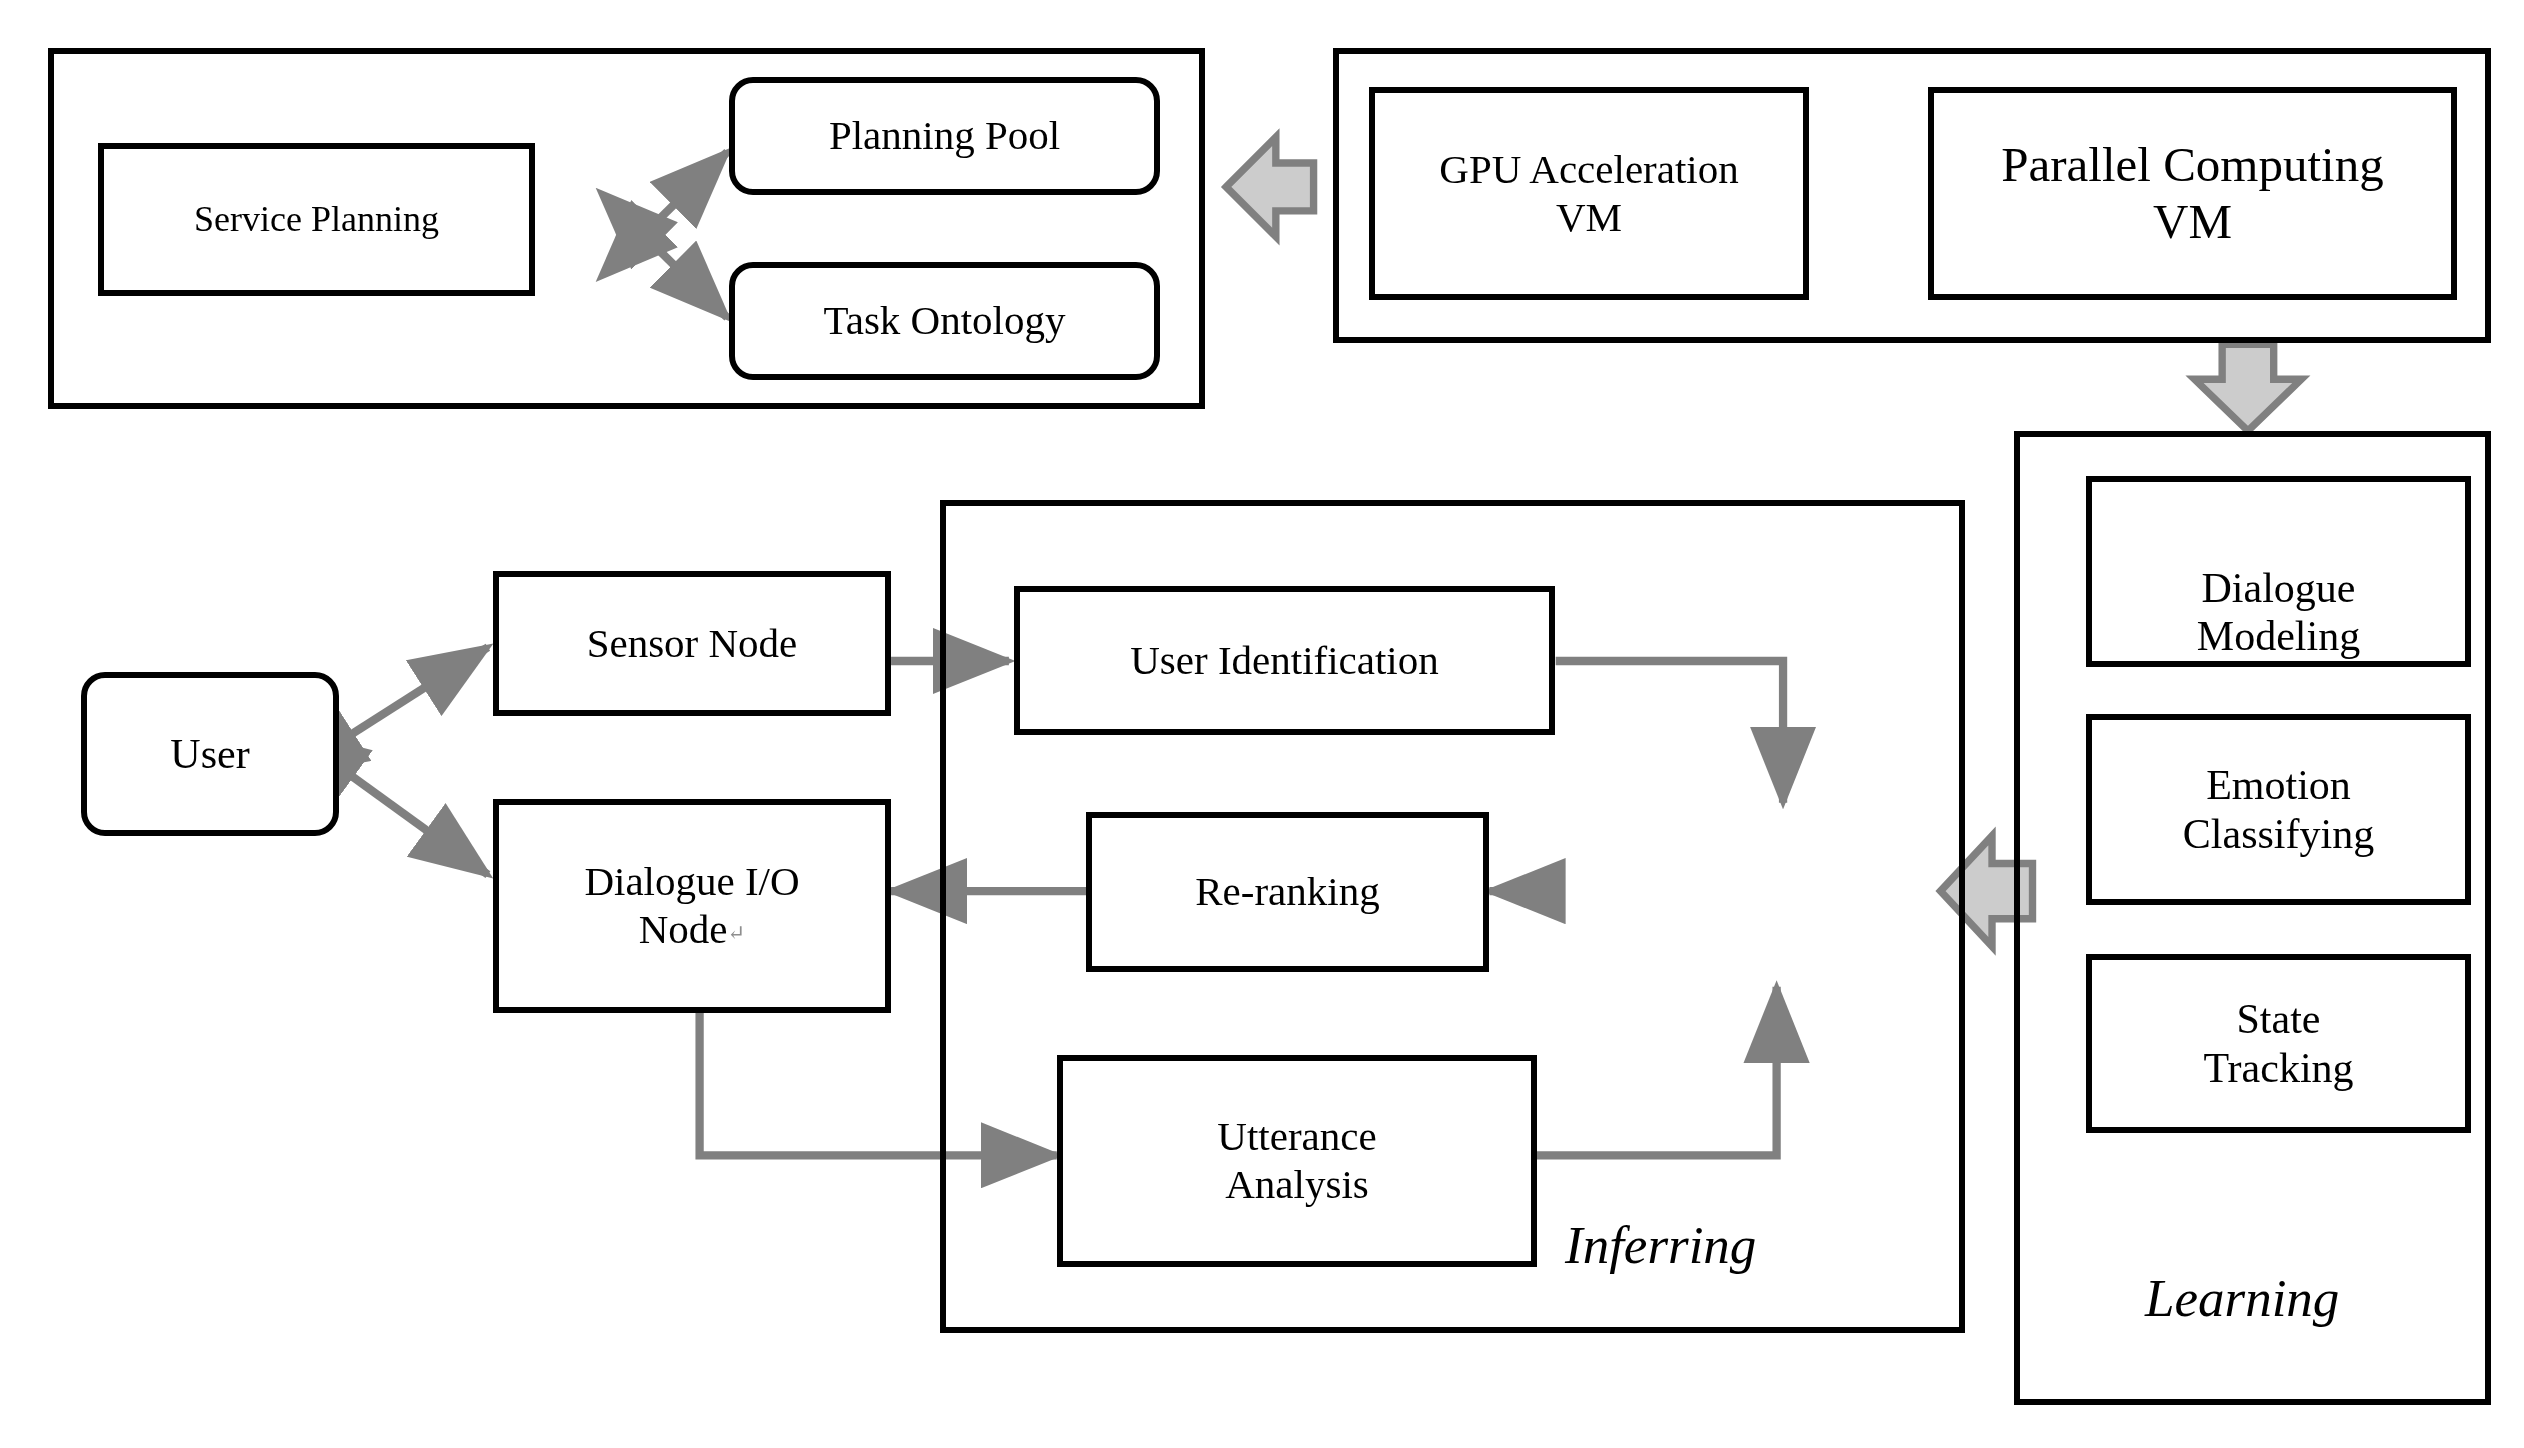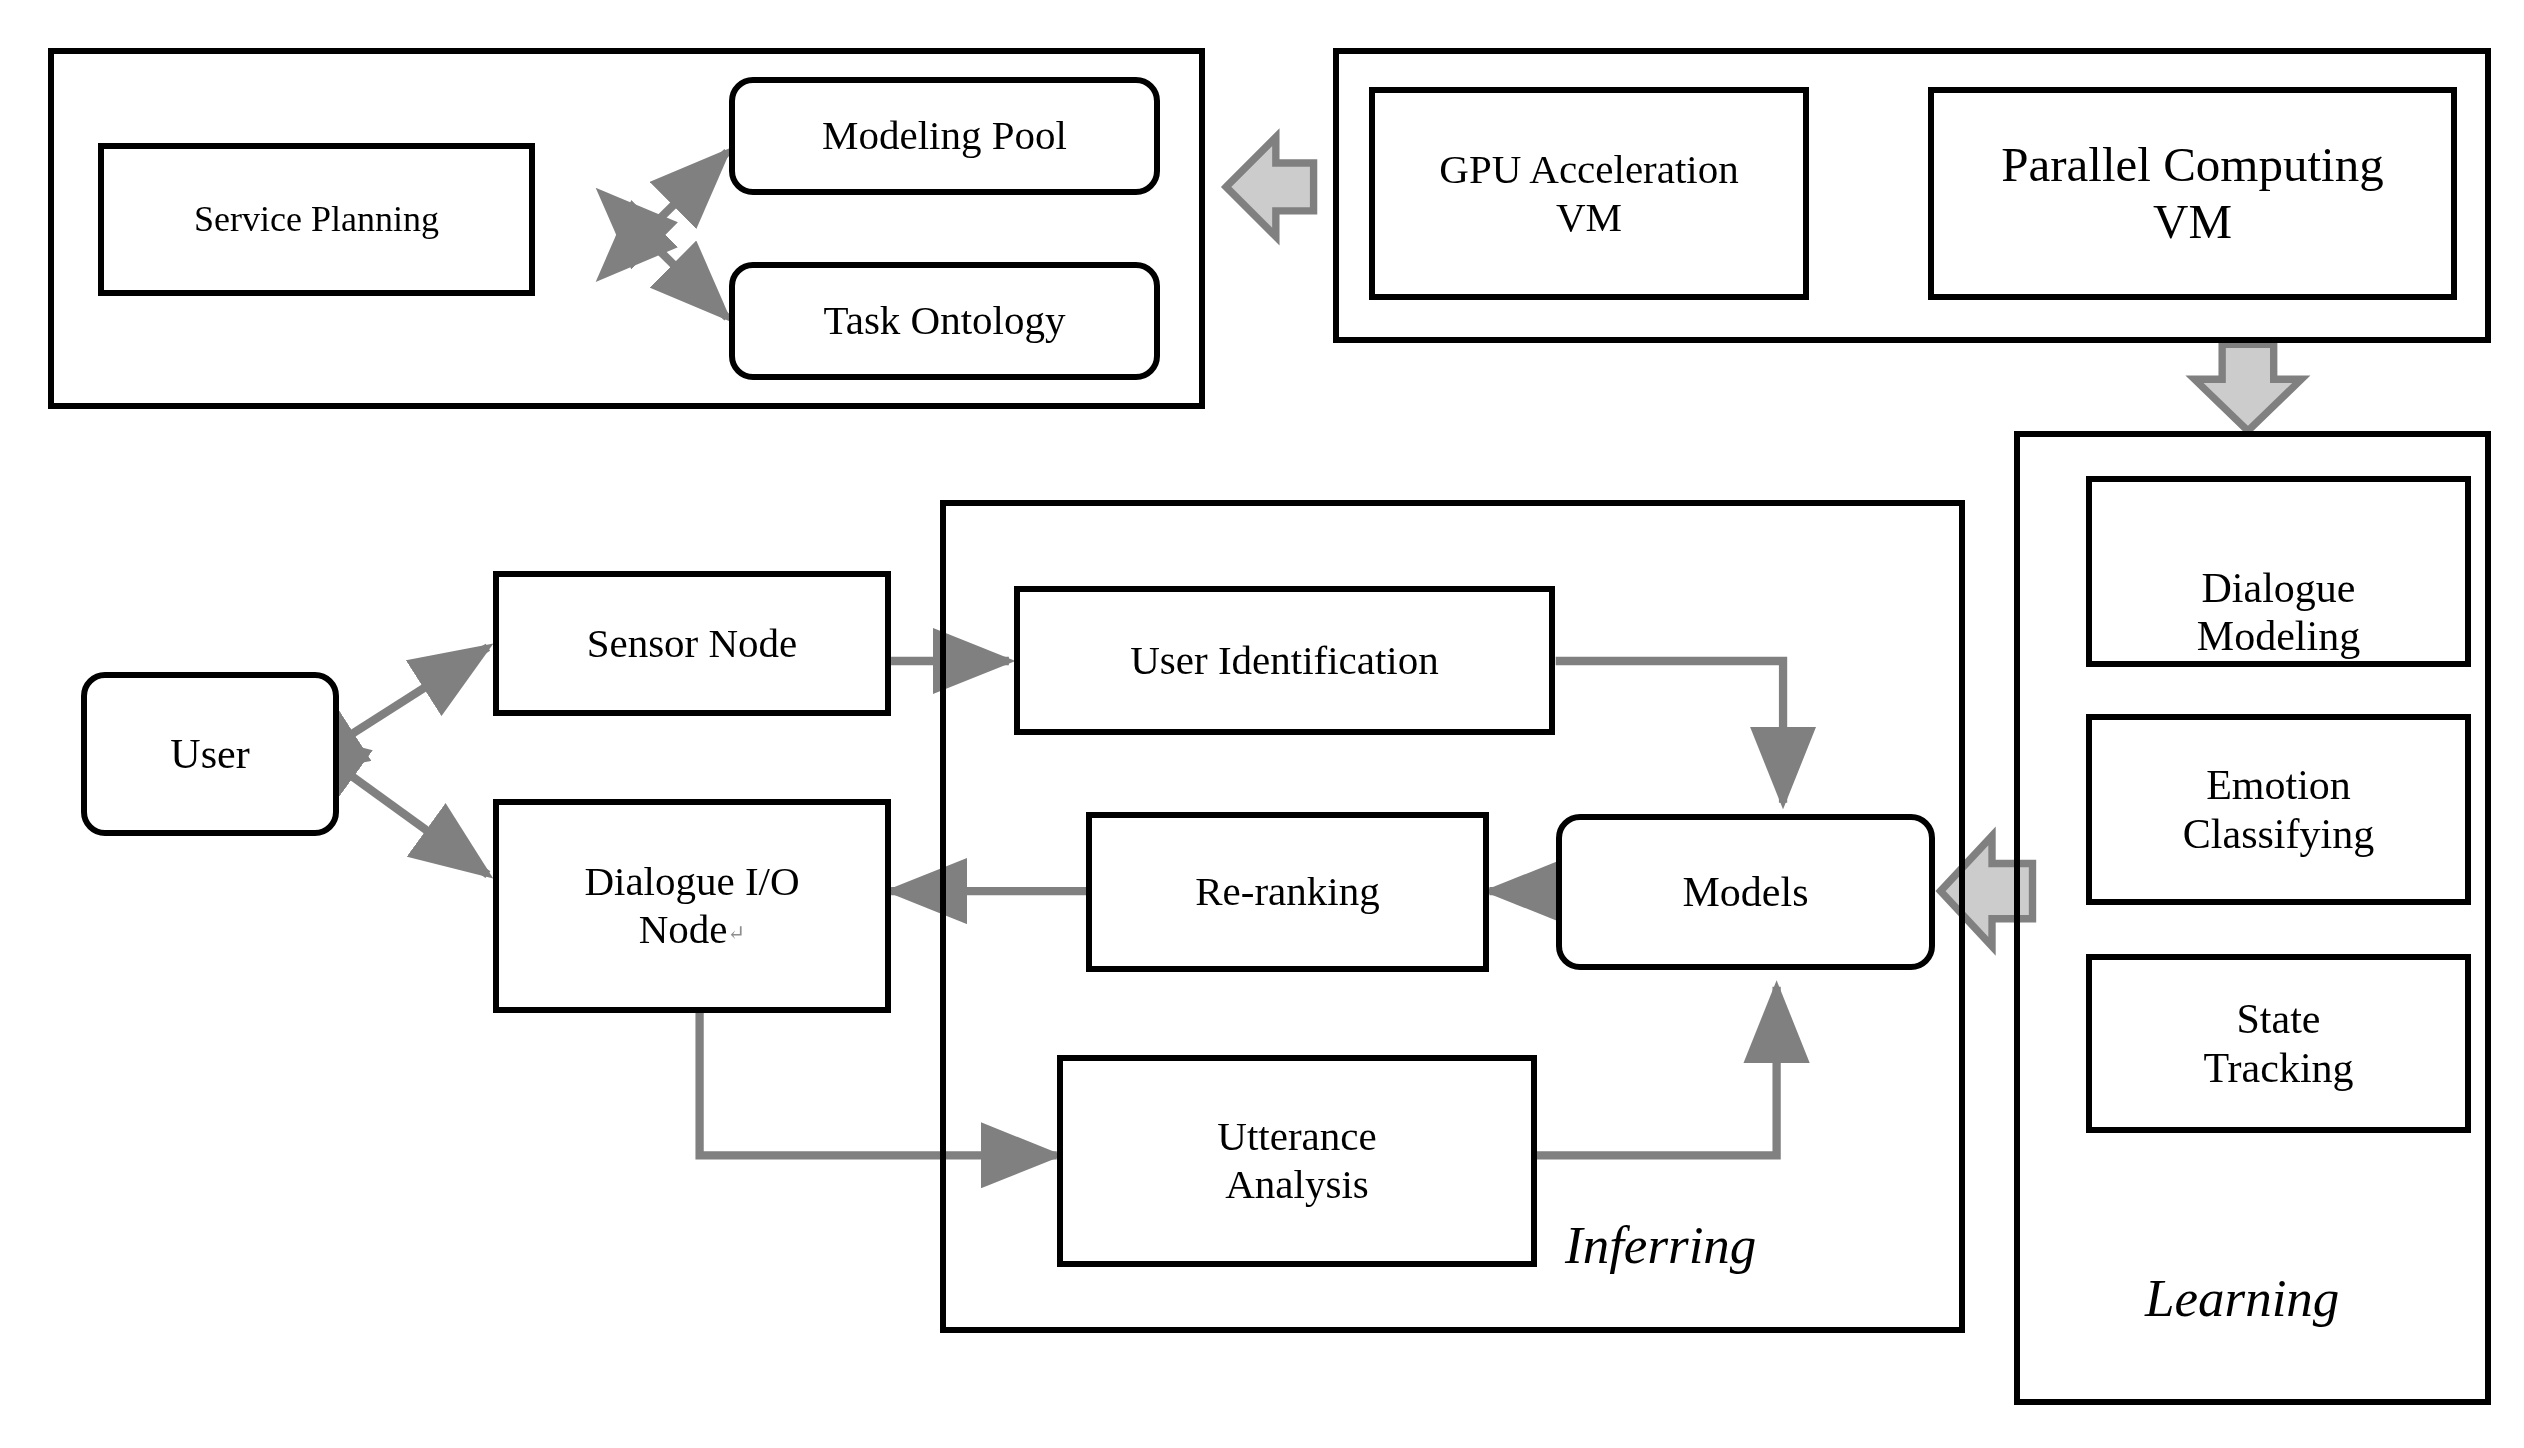--- a/index.html
+++ b/index.html
@@ -102,21 +102,21 @@
     <path d="M2108,968 L2164,908 L2164,938 L2208,938 L2208,998 L2164,998 L2164,1028 Z" fill="#cccccc" stroke="#808080" stroke-width="8" stroke-linejoin="miter"></path>
   </svg>
 
   <div class="panel" style="left:48px; top:48px; width:1157px; height:361px;"></div>
 
   <div class="nodebox" style="left:98px; top:143px; width:437px; height:153px; font-size:36px;">
     <span class="lbl">Service Planning</span>
   </div>
 
   <div class="nodebox rounded" style="left:729px; top:77px; width:431px; height:118px; font-size:41px;">
-    <span class="lbl">Modeling Pool</span>
+    <span class="lbl">Planning Pool</span>
   </div>
 
   <div class="nodebox rounded" style="left:729px; top:262px; width:431px; height:118px; font-size:41px;">
     <span class="lbl">Task Ontology</span>
   </div>
 
   <div class="panel" style="left:1333px; top:48px; width:1158px; height:295px;"></div>
 
   <div class="nodebox" style="left:1369px; top:87px; width:440px; height:213px; font-size:41px;">
     <span class="lbl">GPU Acceleration
@@ -146,23 +146,20 @@
   <div class="panel-caption" style="left:1565px; top:1215px; font-size:53px;">Inferring</div>
 
   <div class="nodebox" style="left:1014px; top:586px; width:541px; height:149px; font-size:41px;">
     <span class="lbl">User Identification</span>
   </div>
 
   <div class="nodebox" style="left:1086px; top:812px; width:403px; height:160px; font-size:41px;">
     <span class="lbl">Re-ranking</span>
   </div>
 
-  <div class="nodebox rounded" style="left:1556px; top:814px; width:379px; height:156px; font-size:42px;">
-    <span class="lbl">Models</span>
-  </div>
 
   <div class="nodebox" style="left:1057px; top:1055px; width:480px; height:212px; font-size:41px;">
     <span class="lbl">Utterance
 Analysis</span>
   </div>
 
   <div class="panel" style="left:2014px; top:431px; width:477px; height:974px;"></div>
 
   <div class="panel-caption" style="left:2145px; top:1268px; font-size:53px;">Learning</div>
 

